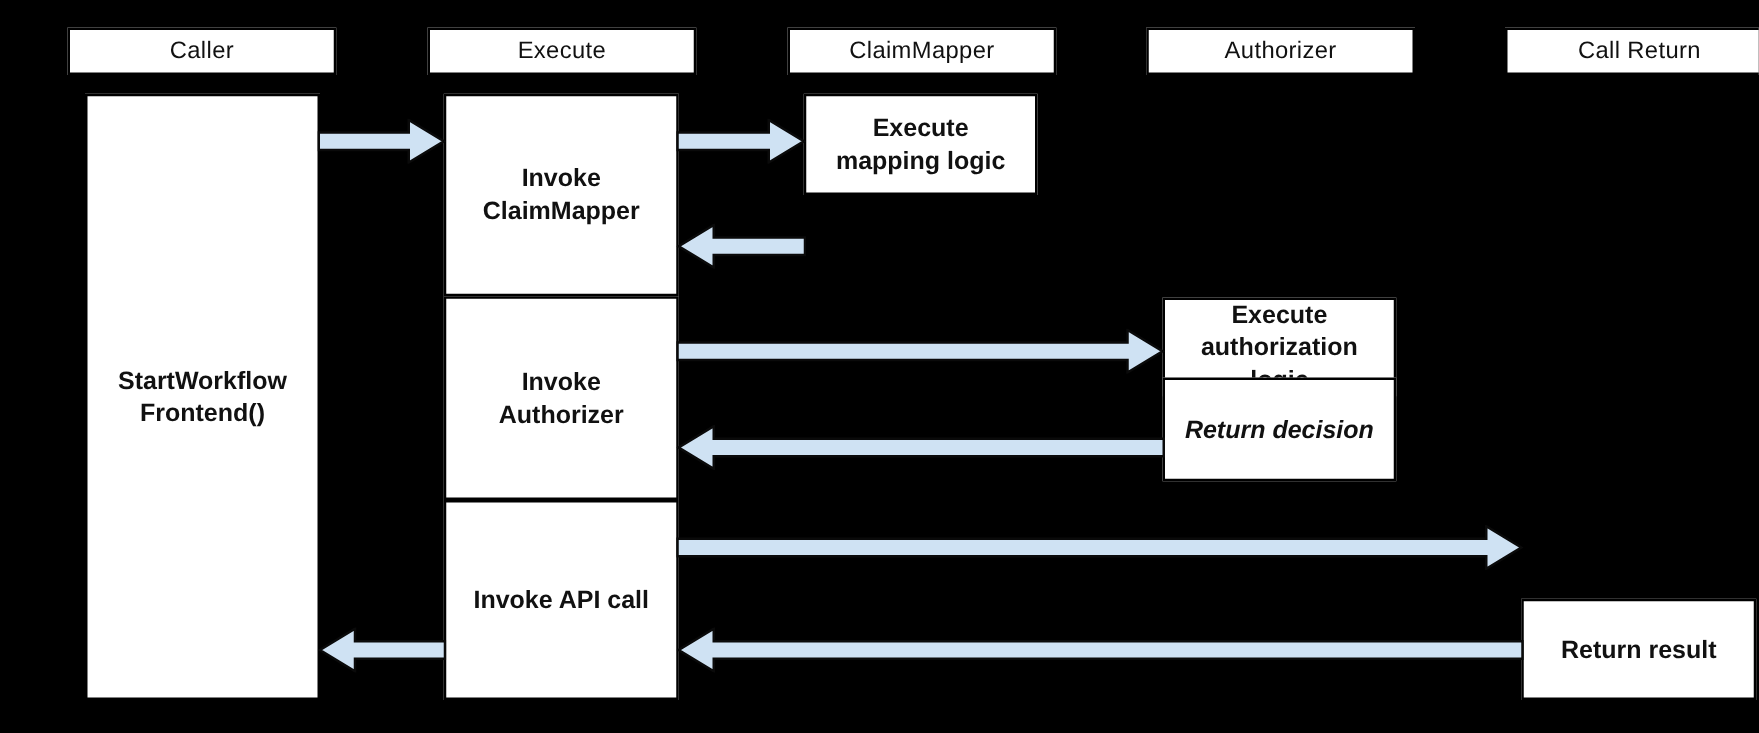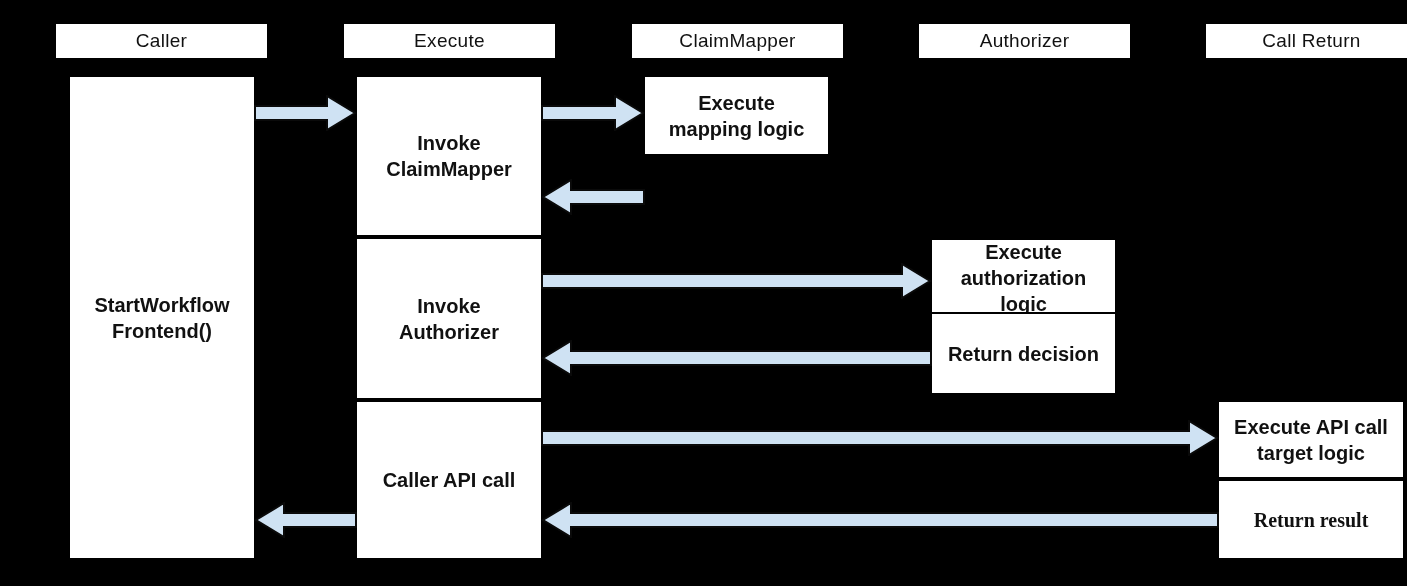--- a/index.html
+++ b/index.html
@@ -41,33 +41,31 @@
   <div class="box lane-header" style="left:885px;top:22px;width:215px;height:38px;">Authorizer</div>
   <div class="box lane-header" style="left:1172px;top:22px;width:215px;height:38px;">Call Return</div>
 
   <div class="box activity" style="left:36px;top:75px;width:188px;height:485px;">StartWorkflow
 Frontend()</div>
 
   <div class="box activity" style="left:323px;top:75px;width:188px;height:162px;">Invoke
 ClaimMapper</div>
   <div class="box activity" style="left:323px;top:237px;width:188px;height:163px;">Invoke
 Authorizer</div>
-  <div class="box activity" style="left:323px;top:400px;width:188px;height:160px;">Caller API call</div>
+  <div class="box activity" style="left:323px;top:400px;width:188px;height:160px;">Invoke API call</div>
 
   <div class="box activity" style="left:611px;top:75px;width:187px;height:81px;">Execute
 mapping logic</div>
 
   <div class="box activity" style="left:898px;top:238px;width:187px;height:79px;">Execute
 authorization
 logic</div>
-  <div class="box activity" style="left:898px;top:312px;width:187px;height:83px;">Return decision</div>
+  <div class="box activity" style="left:898px;top:302px;width:187px;height:83px;font-style:italic;">Return decision</div>
 
-  <div class="box activity" style="left:1185px;top:400px;width:188px;height:79px;">Execute API call
-target logic</div>
-  <div class="box activity" style="left:1185px;top:479px;width:188px;height:81px;font-family:Liberation Serif, serif;">Return result</div>
+  <div class="box activity" style="left:1185px;top:479px;width:188px;height:81px;">Return result</div>
 
   <div class="arrow" style="left:222px;top:95px;width:103px;">
     <svg viewBox="0 0 103 36">
       <polygon points="1,11 73,11 73,1 101,18 73,35 73,25 1,25"></polygon>
     </svg>
   </div>
 
   <div class="arrow" style="left:509px;top:95px;width:104px;">
     <svg viewBox="0 0 104 36">
       <polygon points="1,11 74,11 74,1 102,18 74,35 74,25 1,25"></polygon>

